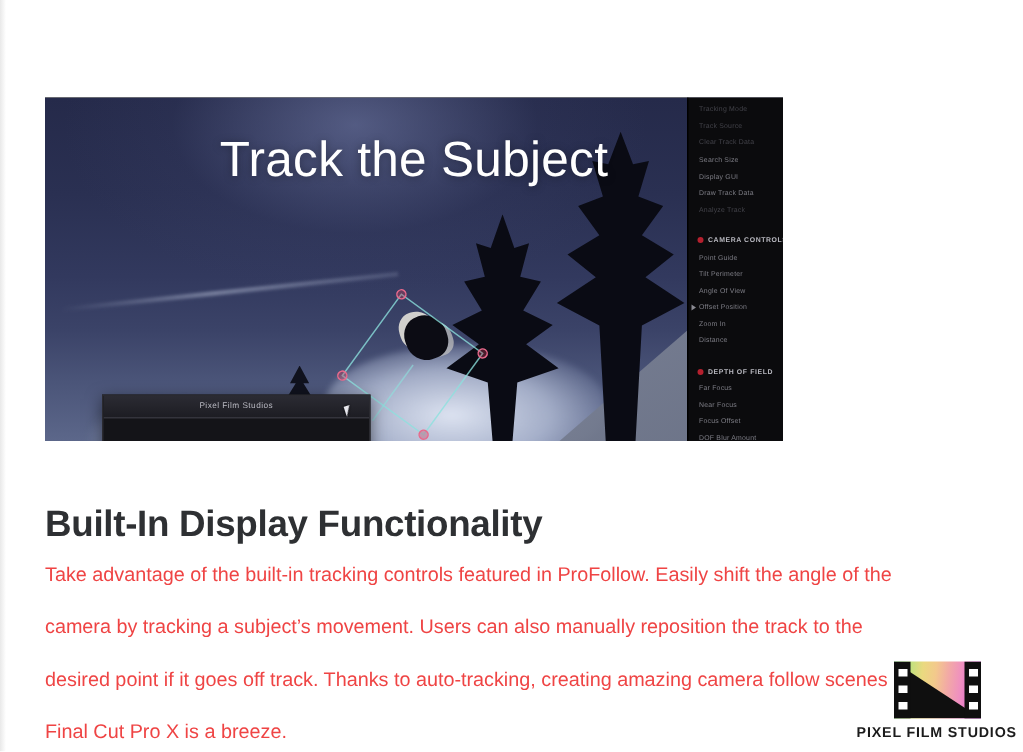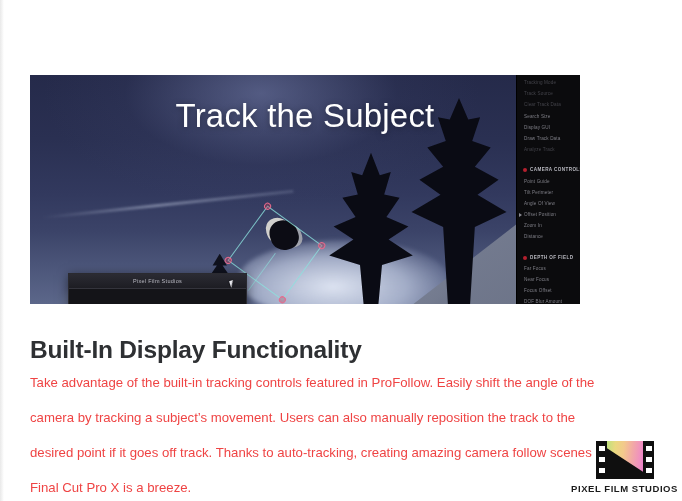--- a/index.html
+++ b/index.html
@@ -23,22 +23,22 @@
     position: absolute;
     left: 0; top: 0;
     width: 4px; height: 501px;
     background: linear-gradient(to right, #e9e9e9 0%, #f6f6f6 60%, #ffffff 100%);
   }
 
   
   .figure {
     position: absolute;
     left: 30px;
-    top: 75px;
-    width: 550px;
+    top: 65px;
+    width: 492px;
     height: 229px;
     overflow: hidden;
     background: #000000;
   }
   .fcp-canvas {
     position: absolute;
     inset: 0;
     background:
       radial-gradient(ellipse 55% 70% at 42% 8%, rgba(120,130,175,0.55) 0%, rgba(60,66,105,0.18) 45%, rgba(0,0,0,0) 72%),
       linear-gradient(to bottom, #252a4a 0%, #2a3052 28%, #32395e 52%, #3b4368 68%, #4a5478 82%, #5c678a 100%);

